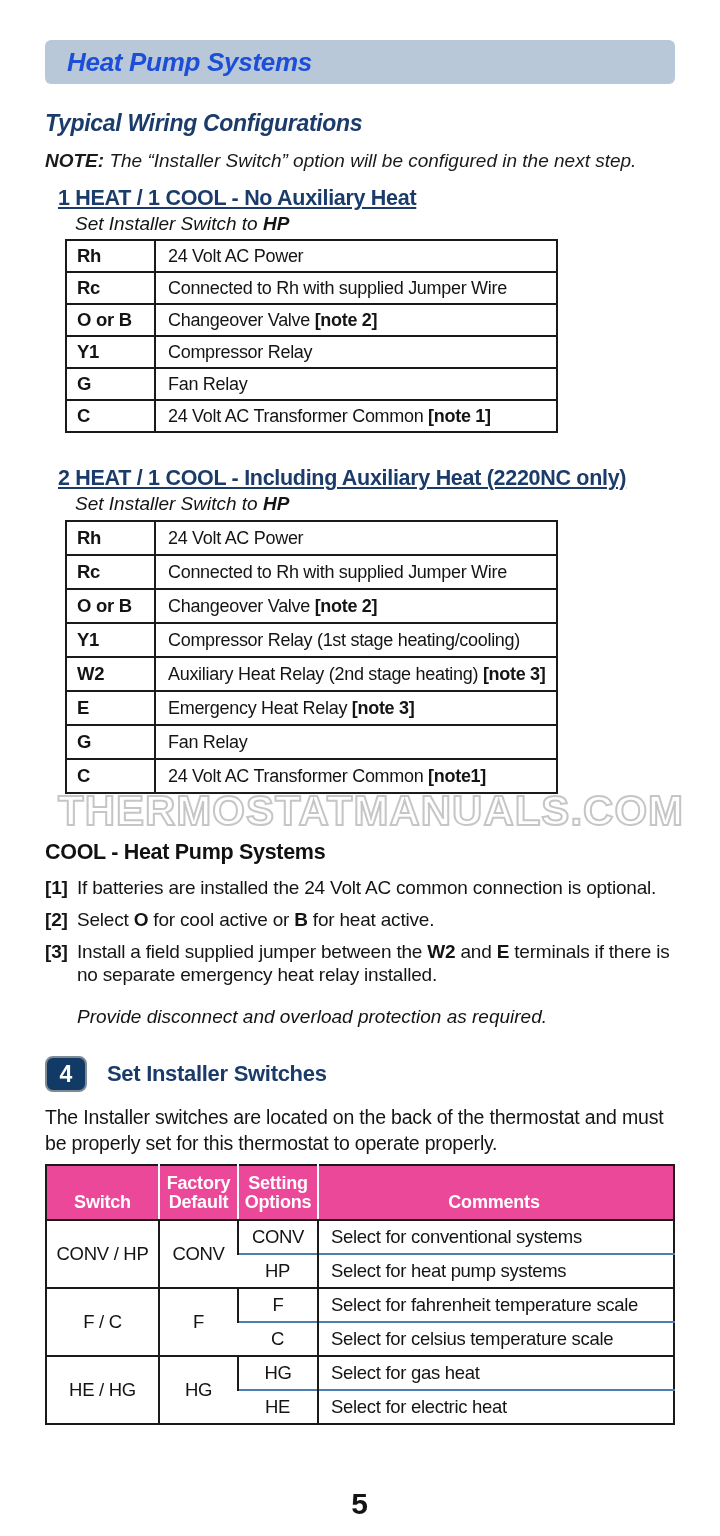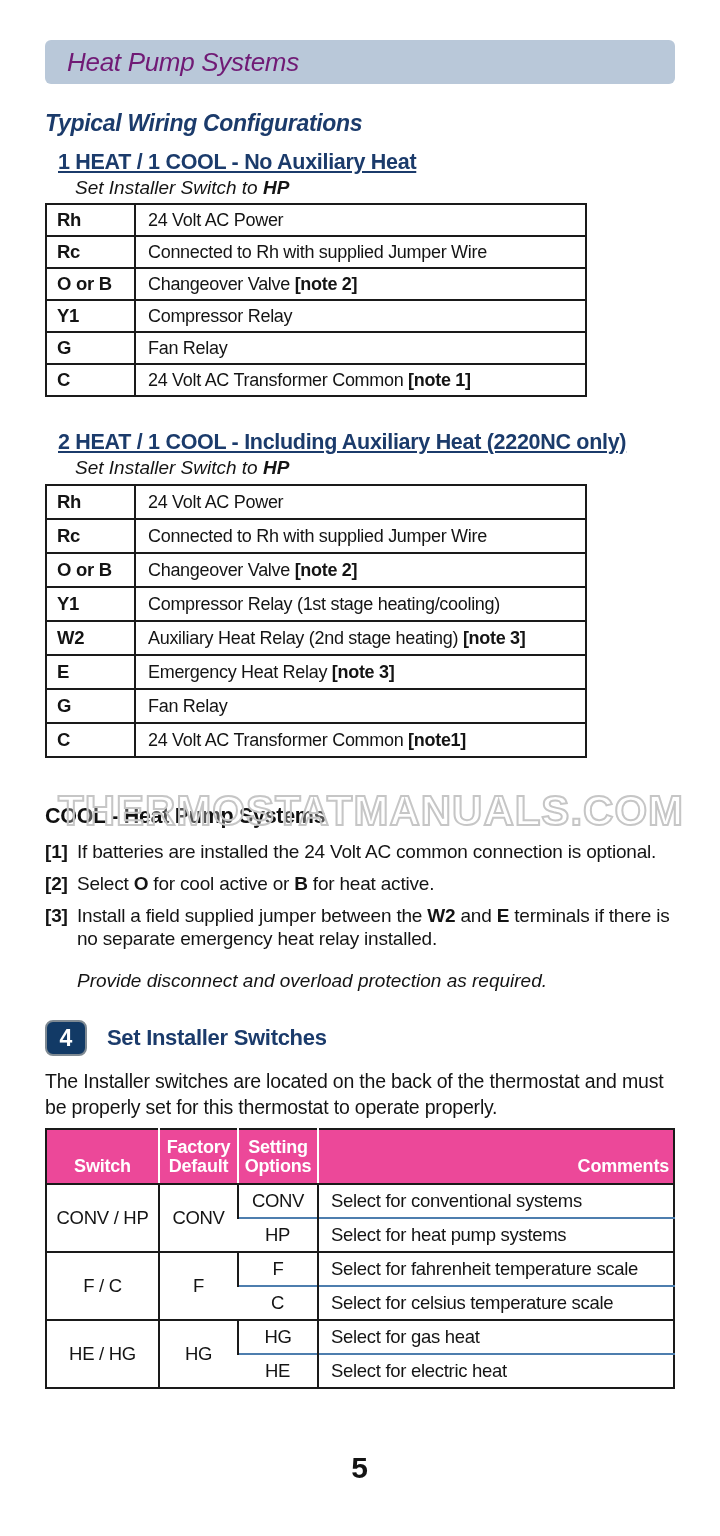--- a/index.html
+++ b/index.html
@@ -4,35 +4,35 @@
 <style>
   html,body{margin:0;padding:0;background:#ffffff;}
   body{width:720px;height:1536px;position:relative;overflow:hidden;
        font-family:"Liberation Sans",sans-serif;color:#141414;
        -webkit-font-smoothing:antialiased;}
   .content{position:relative;width:720px;height:1536px;}
 
   
   .band{margin:40px 45px 0 45px;height:44px;background:#b9c8d9;border-radius:6px;
         display:flex;align-items:center;padding-left:22px;box-sizing:border-box;}
-  .band span{font-style:italic;font-weight:normal;font-size:26px;color:#701a75;letter-spacing:-0.3px;text-align:right;}
+  .band span{font-style:italic;font-weight:bold;font-size:26px;color:#1d4ed8;letter-spacing:-0.3px;text-align:right;}
 
   .subtitle{margin:26px 45px 0 45px;font-style:italic;font-weight:bold;font-size:23px;
             line-height:26px;color:#1b3b6b;letter-spacing:-0.3px;}
   .note-line{margin:14px 45px 0 45px;font-style:italic;font-size:19px;line-height:22px;color:#1a1a1a;}
   .note-line b{font-style:italic;}
 
   
   .sec-head{margin:14px 45px 0 45px;padding-left:13px;font-weight:bold;font-size:21.5px;
             line-height:24px;color:#1b3b6b;letter-spacing:-0.3px;text-decoration:underline;}
   .sec-head.s2{margin-top:33px;}
   .sec-sub{margin:3px 45px 0 45px;padding-left:30px;font-style:italic;font-size:19px;line-height:22px;}
   .sec-sub b{font-style:italic;}
 
-  table.wiring{border-collapse:collapse;table-layout:fixed;width:542px;margin:4px 0 0 45px;}
+  table.wiring{border-collapse:collapse;table-layout:fixed;width:493px;margin:4px 0 0 65px;}
   table.wiring td{border:2px solid #1a1a1a;font-size:18px;letter-spacing:-0.3px;
                   height:30px;padding:0 4px 0 12px;vertical-align:middle;white-space:nowrap;}
   table.wiring td.term{width:73px;font-weight:bold;font-size:18.5px;padding-left:10px;}
   table.wiring.t2{margin-top:5px;}
   table.wiring.t2 td{height:32px;}
 
   
   .notes-head{margin:46px 45px 0 45px;font-weight:bold;font-size:21.5px;line-height:24px;color:#111;
               letter-spacing:-0.3px;}
   .notes-list{margin:12px 45px 0 45px;}
@@ -49,21 +49,21 @@
   .step-head{margin:0 0 0 20px;font-weight:bold;font-size:22px;color:#1b3b6b;letter-spacing:-0.3px;}
   .step-para{margin:12px 45px 0 45px;font-size:19.5px;line-height:26px;letter-spacing:-0.2px;}
 
   
   table.switch{border-collapse:collapse;table-layout:fixed;width:628px;margin:8px 0 0 45px;
                border:2px solid #1a1a1a;}
   table.switch th{background:#ec4899;color:#ffffff;font-weight:bold;font-size:18px;line-height:19px;
                   vertical-align:bottom;text-align:center;padding:8px 4px 7px 4px;
                   border-bottom:2px solid #1a1a1a;letter-spacing:-0.2px;}
   table.switch th + th{border-left:2px solid #ffffff;}
-  table.switch th.c3{text-align:right;padding-left:0;}
+  table.switch th.c3{text-align:center;padding-left:0;}
   table.switch td{border-left:2px solid #1a1a1a;font-size:18.5px;letter-spacing:-0.3px;
                   height:30px;text-align:center;vertical-align:middle;white-space:nowrap;}
   table.switch td:first-child{border-left:none;}
   table.switch td.com{text-align:left;padding-left:12px;}
   table.switch tr.group-start td{border-top:2px solid #1a1a1a;}
   table.switch td.sub{border-top:2px solid #4d7eae;}
 
   .page-num{margin-top:62px;text-align:center;font-weight:bold;font-size:30px;letter-spacing:1px;}
 
   
@@ -75,20 +75,21 @@
 <body>
 
 <div class="content">
 
   <div class="band">
     <span>Heat Pump Systems</span>
   </div>
 
   <div class="subtitle">Typical Wiring Configurations</div>
 
+  <p class="note-line"><b>NOTE:</b><span> The “Installer Switch” option will be configured in the next step.</span></p>
 
   <h3 class="sec-head">1 HEAT / 1 COOL - No Auxiliary Heat</h3>
   <p class="sec-sub"><span>Set Installer Switch to </span><b>HP</b></p>
   <table class="wiring">
       <tbody>
         <tr>
           <td class="term">Rh</td>
           <td class="desc"><span>24 Volt AC Power</span></td>
         </tr>
         <tr>

